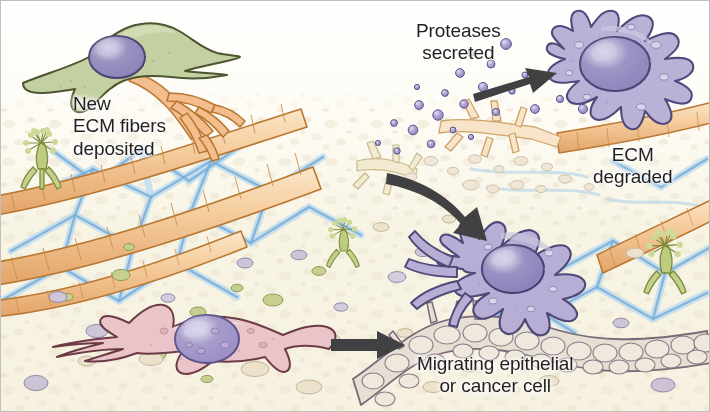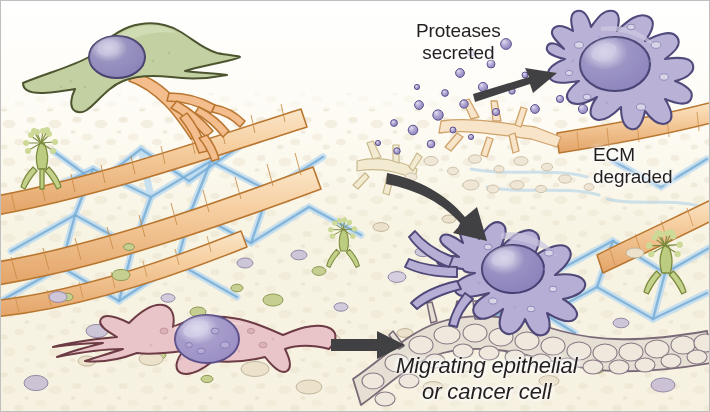--- a/index.html
+++ b/index.html
@@ -26,22 +26,22 @@
     letter-spacing:-0.1px;
     text-shadow:
        0 0 5px rgba(255,255,255,.95),
        0 0 9px rgba(255,255,255,.9),
        1px 0 4px rgba(255,255,255,.85),
       -1px 0 4px rgba(255,255,255,.85);
     pointer-events:none;
   }
   #cap-new-ecm{left:72px;top:92px;font-size:19px;}
   #cap-proteases{left:415px;top:13px;font-size:19px;text-align:center;margin-top:6px;}
-  #cap-ecm-degraded{left:592px;top:143px;font-size:19px;text-align:left;}
-  #cap-migrating{left:395px;top:352px;font-size:22px;text-align:center;font-style:italic;}
+  #cap-ecm-degraded{left:592px;top:143px;font-size:19px;text-align:center;}
+  #cap-migrating{left:416px;top:352px;font-size:19px;text-align:center;}
 </style>
 </head>
 <body>
 
 <div id="figure">
 
   <svg class="layer" viewBox="0 0 710 412" preserveAspectRatio="none">
     <defs>
       <linearGradient id="bgGrad" x1="0" y1="0" x2="0" y2="1">
         <stop offset="0" stop-color="#ffffff"></stop>
@@ -648,20 +648,23 @@
                C 418 178, 446 194, 464 216
                L476 206 L486 240 L452 232 L460 223
                C 443 203, 417 189, 385 183 Z"></path>
     </g>
 
     <g fill="#414042">
       <path d="M330 338 L376 338 L376 330 L404 344 L376 358 L376 350 L330 350 Z"></path>
     </g>
   </svg>
 
+  <div class="caption" id="cap-new-ecm">New
+ECM fibers
+deposited</div>
 
   <div class="caption" id="cap-proteases">Proteases
 secreted</div>
 
   <div class="caption" id="cap-ecm-degraded">ECM
 degraded</div>
 
   <div class="caption" id="cap-migrating">Migrating epithelial
 or cancer cell</div>
 

